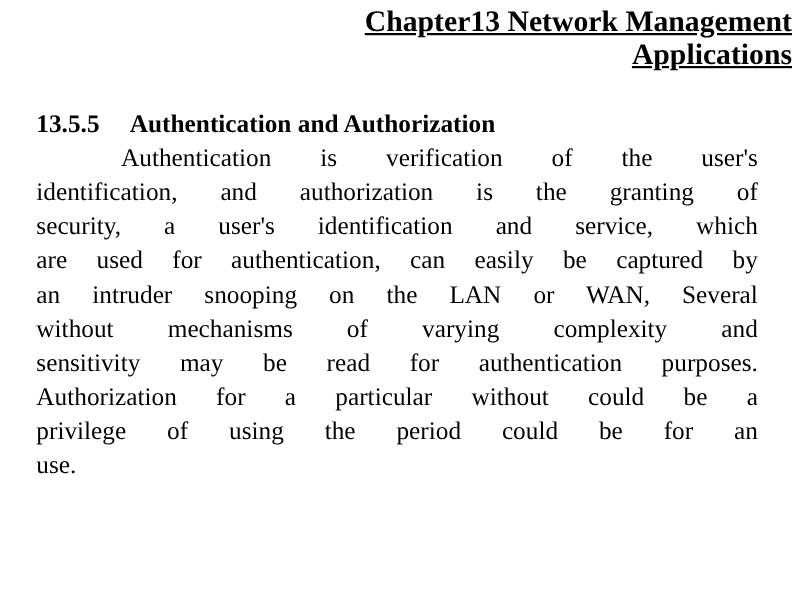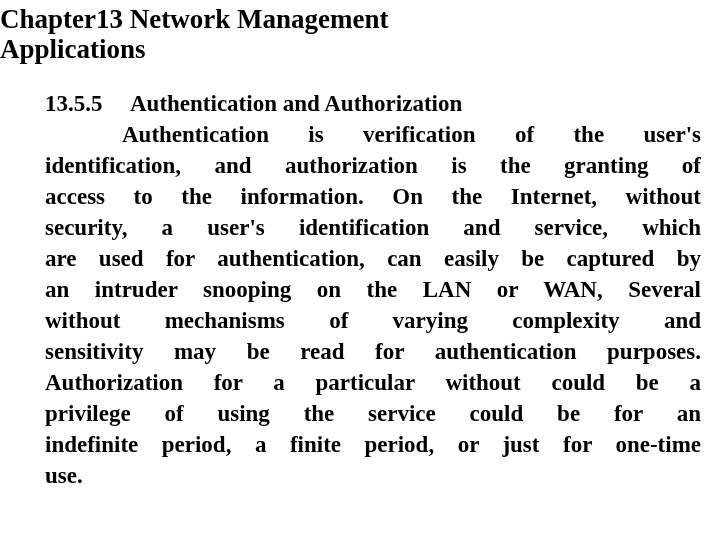--- a/index.html
+++ b/index.html
@@ -22,37 +22,37 @@
     background: #ffffff;
     box-sizing: border-box;
   }
 
   
   .title-block {
     position: absolute;
     left: 0;
     top: 4px;
     width: 720px;
-    text-align: left;
+    text-align: right;
+    text-decoration: underline;
   }
   .title-line {
     font-size: 27px;
     font-weight: bold;
     line-height: 30px;
     letter-spacing: 0px;
     white-space: nowrap;
   }
 
   
   .body-block {
     position: absolute;
     left: 33px;
-    top: 88px;
+    top: 97px;
     width: 656px;
-    margin-left: 12px;
   }
 
   .heading-line {
     font-size: 23px;
     font-weight: bold;
     line-height: 31px;
     text-align: left;
     white-space: pre;
   }
 
@@ -63,21 +63,21 @@
     text-align: justify;
     text-align-last: left;
     margin: 0;
     
   }
 
   
   .jline {
     display: block;
     font-size: 23px;
-    font-weight: bold;
+    font-weight: normal;
     line-height: 31px;
     text-align: justify;
     text-align-last: justify;
     white-space: normal;
   }
   .jline.last {
     text-align: center;
     text-align-last: left;
   }
   .jline .indent {
@@ -95,27 +95,25 @@
     <div class="title-line">Applications</div>
   </div>
 
   <div class="body-block">
 
     <div class="heading-line">13.5.5     Authentication and Authorization</div>
 
     <div class="para">
       <span class="jline"><span class="indent"></span><span>Authentication is verification of the user's</span></span>
       <span class="jline">identification, and authorization is the granting of</span>
-      <span class="jline">access to the information. On the Internet, without</span>
       <span class="jline">security, a user's identification and service, which</span>
       <span class="jline">are used for authentication, can easily be captured by</span>
       <span class="jline">an intruder snooping on the LAN or WAN, Several</span>
       <span class="jline">without mechanisms of varying complexity and</span>
       <span class="jline">sensitivity may be read for authentication purposes.</span>
       <span class="jline">Authorization for a particular without could be a</span>
-      <span class="jline">privilege of using the service could be for an</span>
-      <span class="jline">indefinite period, a finite period, or just for one-time</span>
+      <span class="jline">privilege of using the period could be for an</span>
       <span class="jline last">use.</span>
     </div>
 
   </div>
 
 </div>
 
 </body></html>

